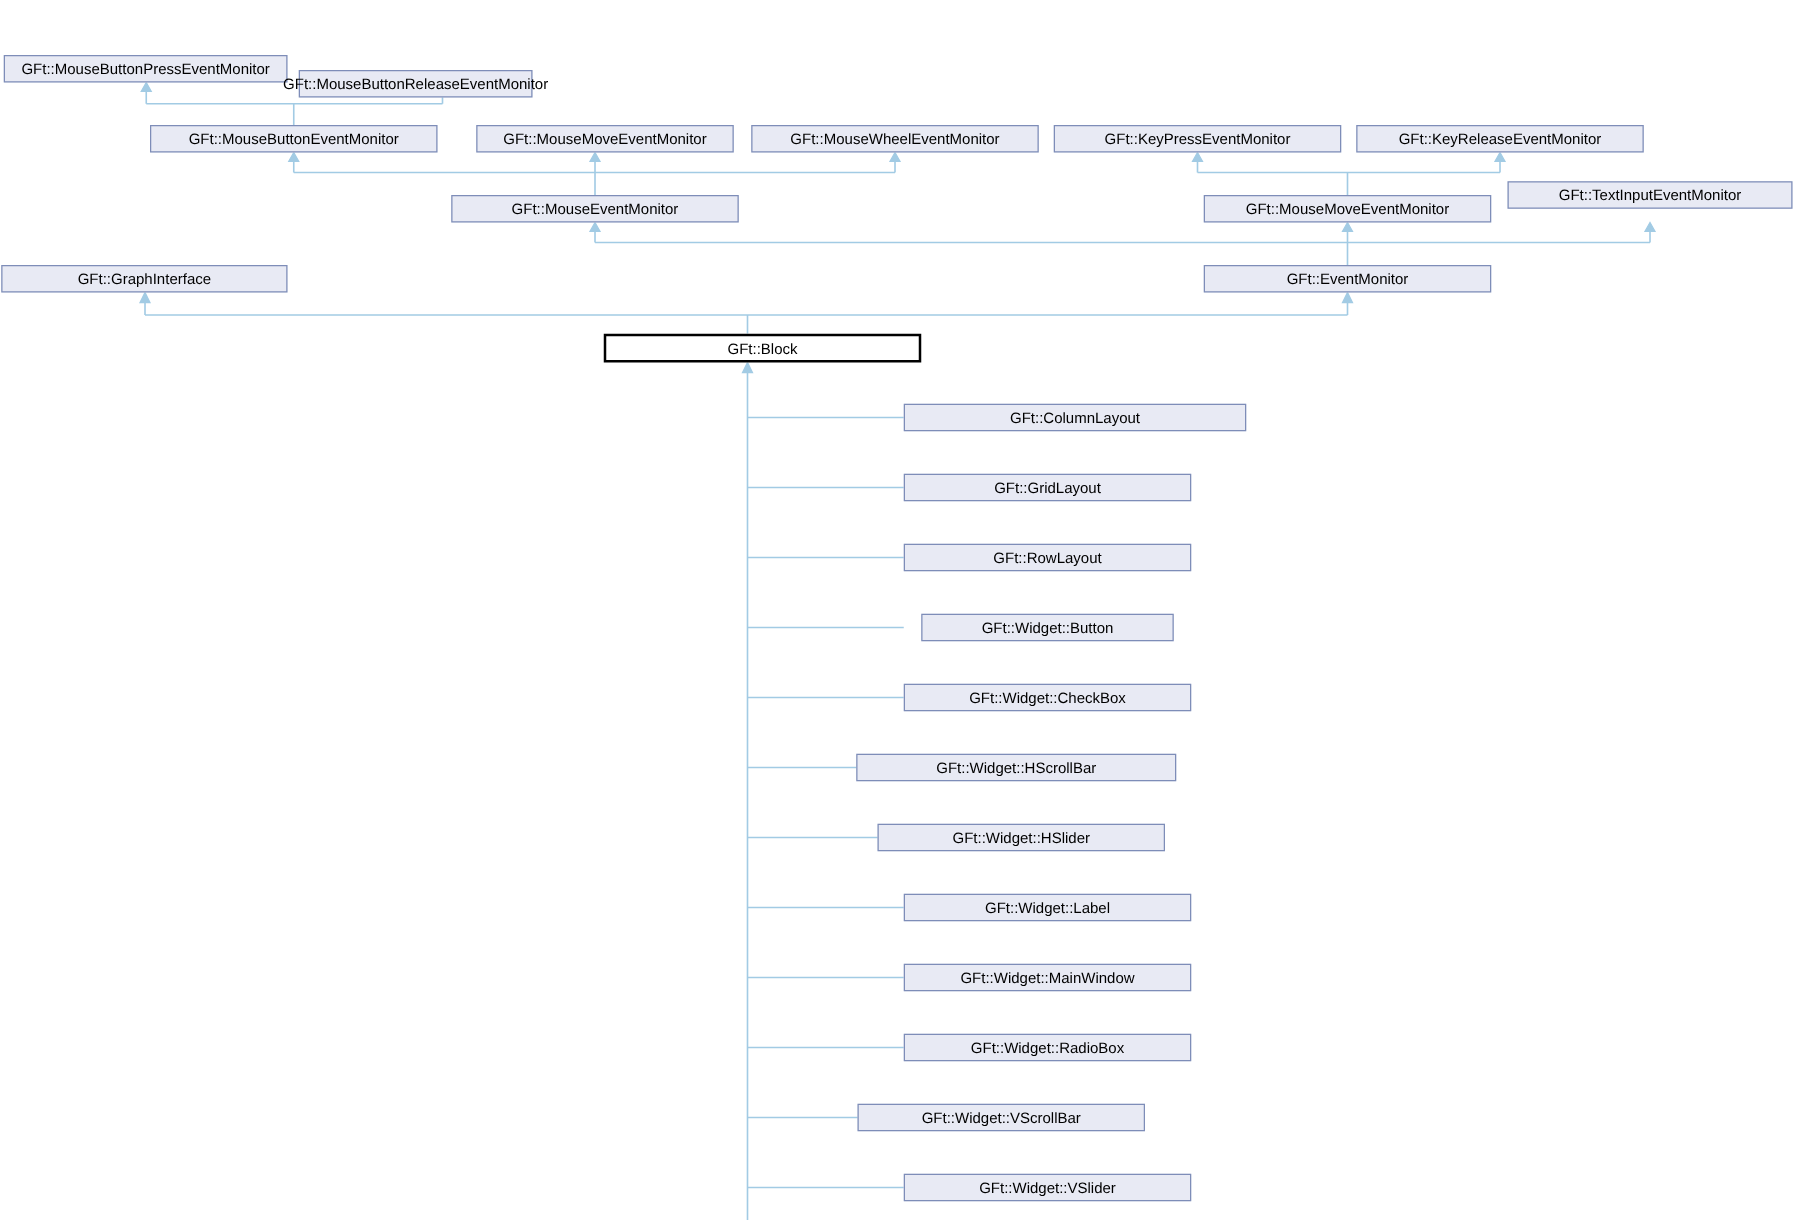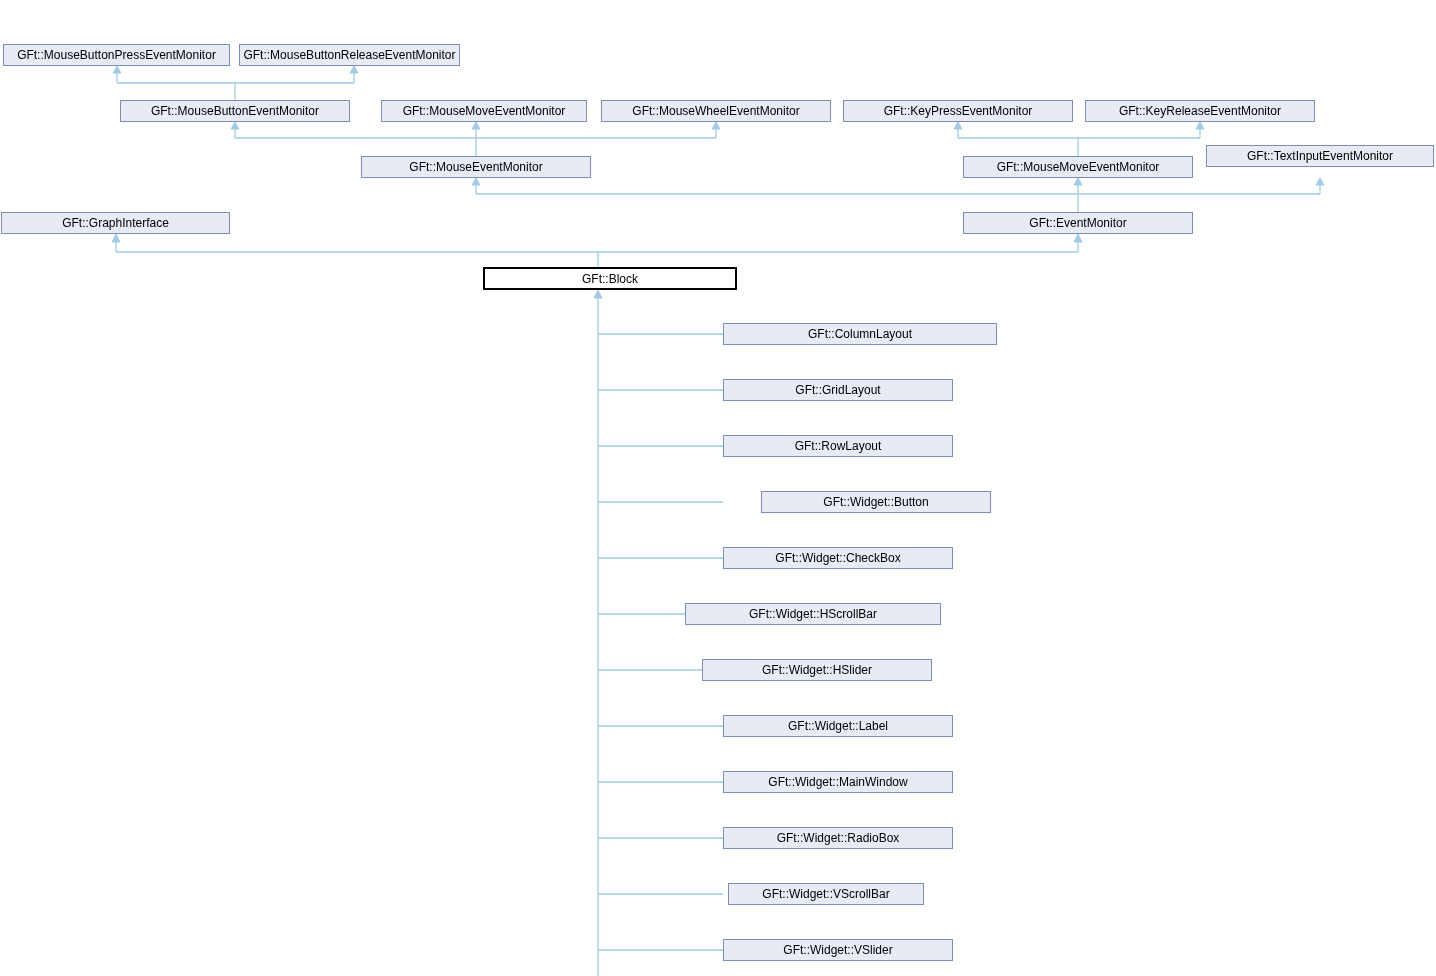--- a/index.html
+++ b/index.html
@@ -84,44 +84,44 @@
       <polygon points="594,255 602,255 598,247"></polygon>
       <path d="M598 254 V963
                M598 291 H723 M598 347 H723 M598 403 H723 M598 459 H723
                M598 515 H723 M598 571 H723 M598 627 H723 M598 683 H723
                M598 739 H723 M598 795 H723 M598 851 H723 M598 907 H723
                M598 963 H723"></path>
     </g>
   </svg>
 
   <div class="node" style="left:3px;top:1px;width:227px">GFt::MouseButtonPressEventMonitor</div>
-  <div class="node" style="left:239px;top:1px;width:221px">GFt::MouseButtonReleaseEventMonitor</div>
+  <div class="node" style="left:239px;top:13px;width:187px">GFt::MouseButtonReleaseEventMonitor</div>
 
   <div class="node" style="left:120px;top:57px;width:230px">GFt::MouseButtonEventMonitor</div>
   <div class="node" style="left:381px;top:57px;width:206px">GFt::MouseMoveEventMonitor</div>
   <div class="node" style="left:601px;top:57px;width:230px">GFt::MouseWheelEventMonitor</div>
   <div class="node" style="left:843px;top:57px;width:230px">GFt::KeyPressEventMonitor</div>
   <div class="node" style="left:1085px;top:57px;width:230px">GFt::KeyReleaseEventMonitor</div>
 
   <div class="node" style="left:361px;top:113px;width:230px">GFt::MouseEventMonitor</div>
   <div class="node" style="left:963px;top:113px;width:230px">GFt::MouseMoveEventMonitor</div>
   <div class="node" style="left:1206px;top:102px;width:228px">GFt::TextInputEventMonitor</div>
 
   <div class="node" style="left:1px;top:169px;width:229px">GFt::GraphInterface</div>
   <div class="node" style="left:963px;top:169px;width:230px">GFt::EventMonitor</div>
 
   <div class="node focal" style="left:483px;top:224px;width:254px">GFt::Block</div>
 
   <div class="node" style="left:723px;top:280px;width:274px">GFt::ColumnLayout</div>
   <div class="node" style="left:723px;top:336px;width:230px">GFt::GridLayout</div>
   <div class="node" style="left:723px;top:392px;width:230px">GFt::RowLayout</div>
-  <div class="node" style="left:761px;top:448px;width:230px">GFt::Widget::Button</div>
+  <div class="node" style="left:737px;top:448px;width:202px">GFt::Widget::Button</div>
   <div class="node" style="left:723px;top:504px;width:230px">GFt::Widget::CheckBox</div>
   <div class="node" style="left:685px;top:560px;width:256px">GFt::Widget::HScrollBar</div>
   <div class="node" style="left:702px;top:616px;width:230px">GFt::Widget::HSlider</div>
   <div class="node" style="left:723px;top:672px;width:230px">GFt::Widget::Label</div>
   <div class="node" style="left:723px;top:728px;width:230px">GFt::Widget::MainWindow</div>
   <div class="node" style="left:723px;top:784px;width:230px">GFt::Widget::RadioBox</div>
-  <div class="node" style="left:728px;top:840px;width:196px">GFt::Widget::VScrollBar</div>
+  <div class="node" style="left:686px;top:840px;width:230px">GFt::Widget::VScrollBar</div>
   <div class="node" style="left:723px;top:896px;width:230px">GFt::Widget::VSlider</div>
   <div class="node" style="left:723px;top:952px;width:230px">GFt::Window</div>
 
 </div>
 
 </body></html>

